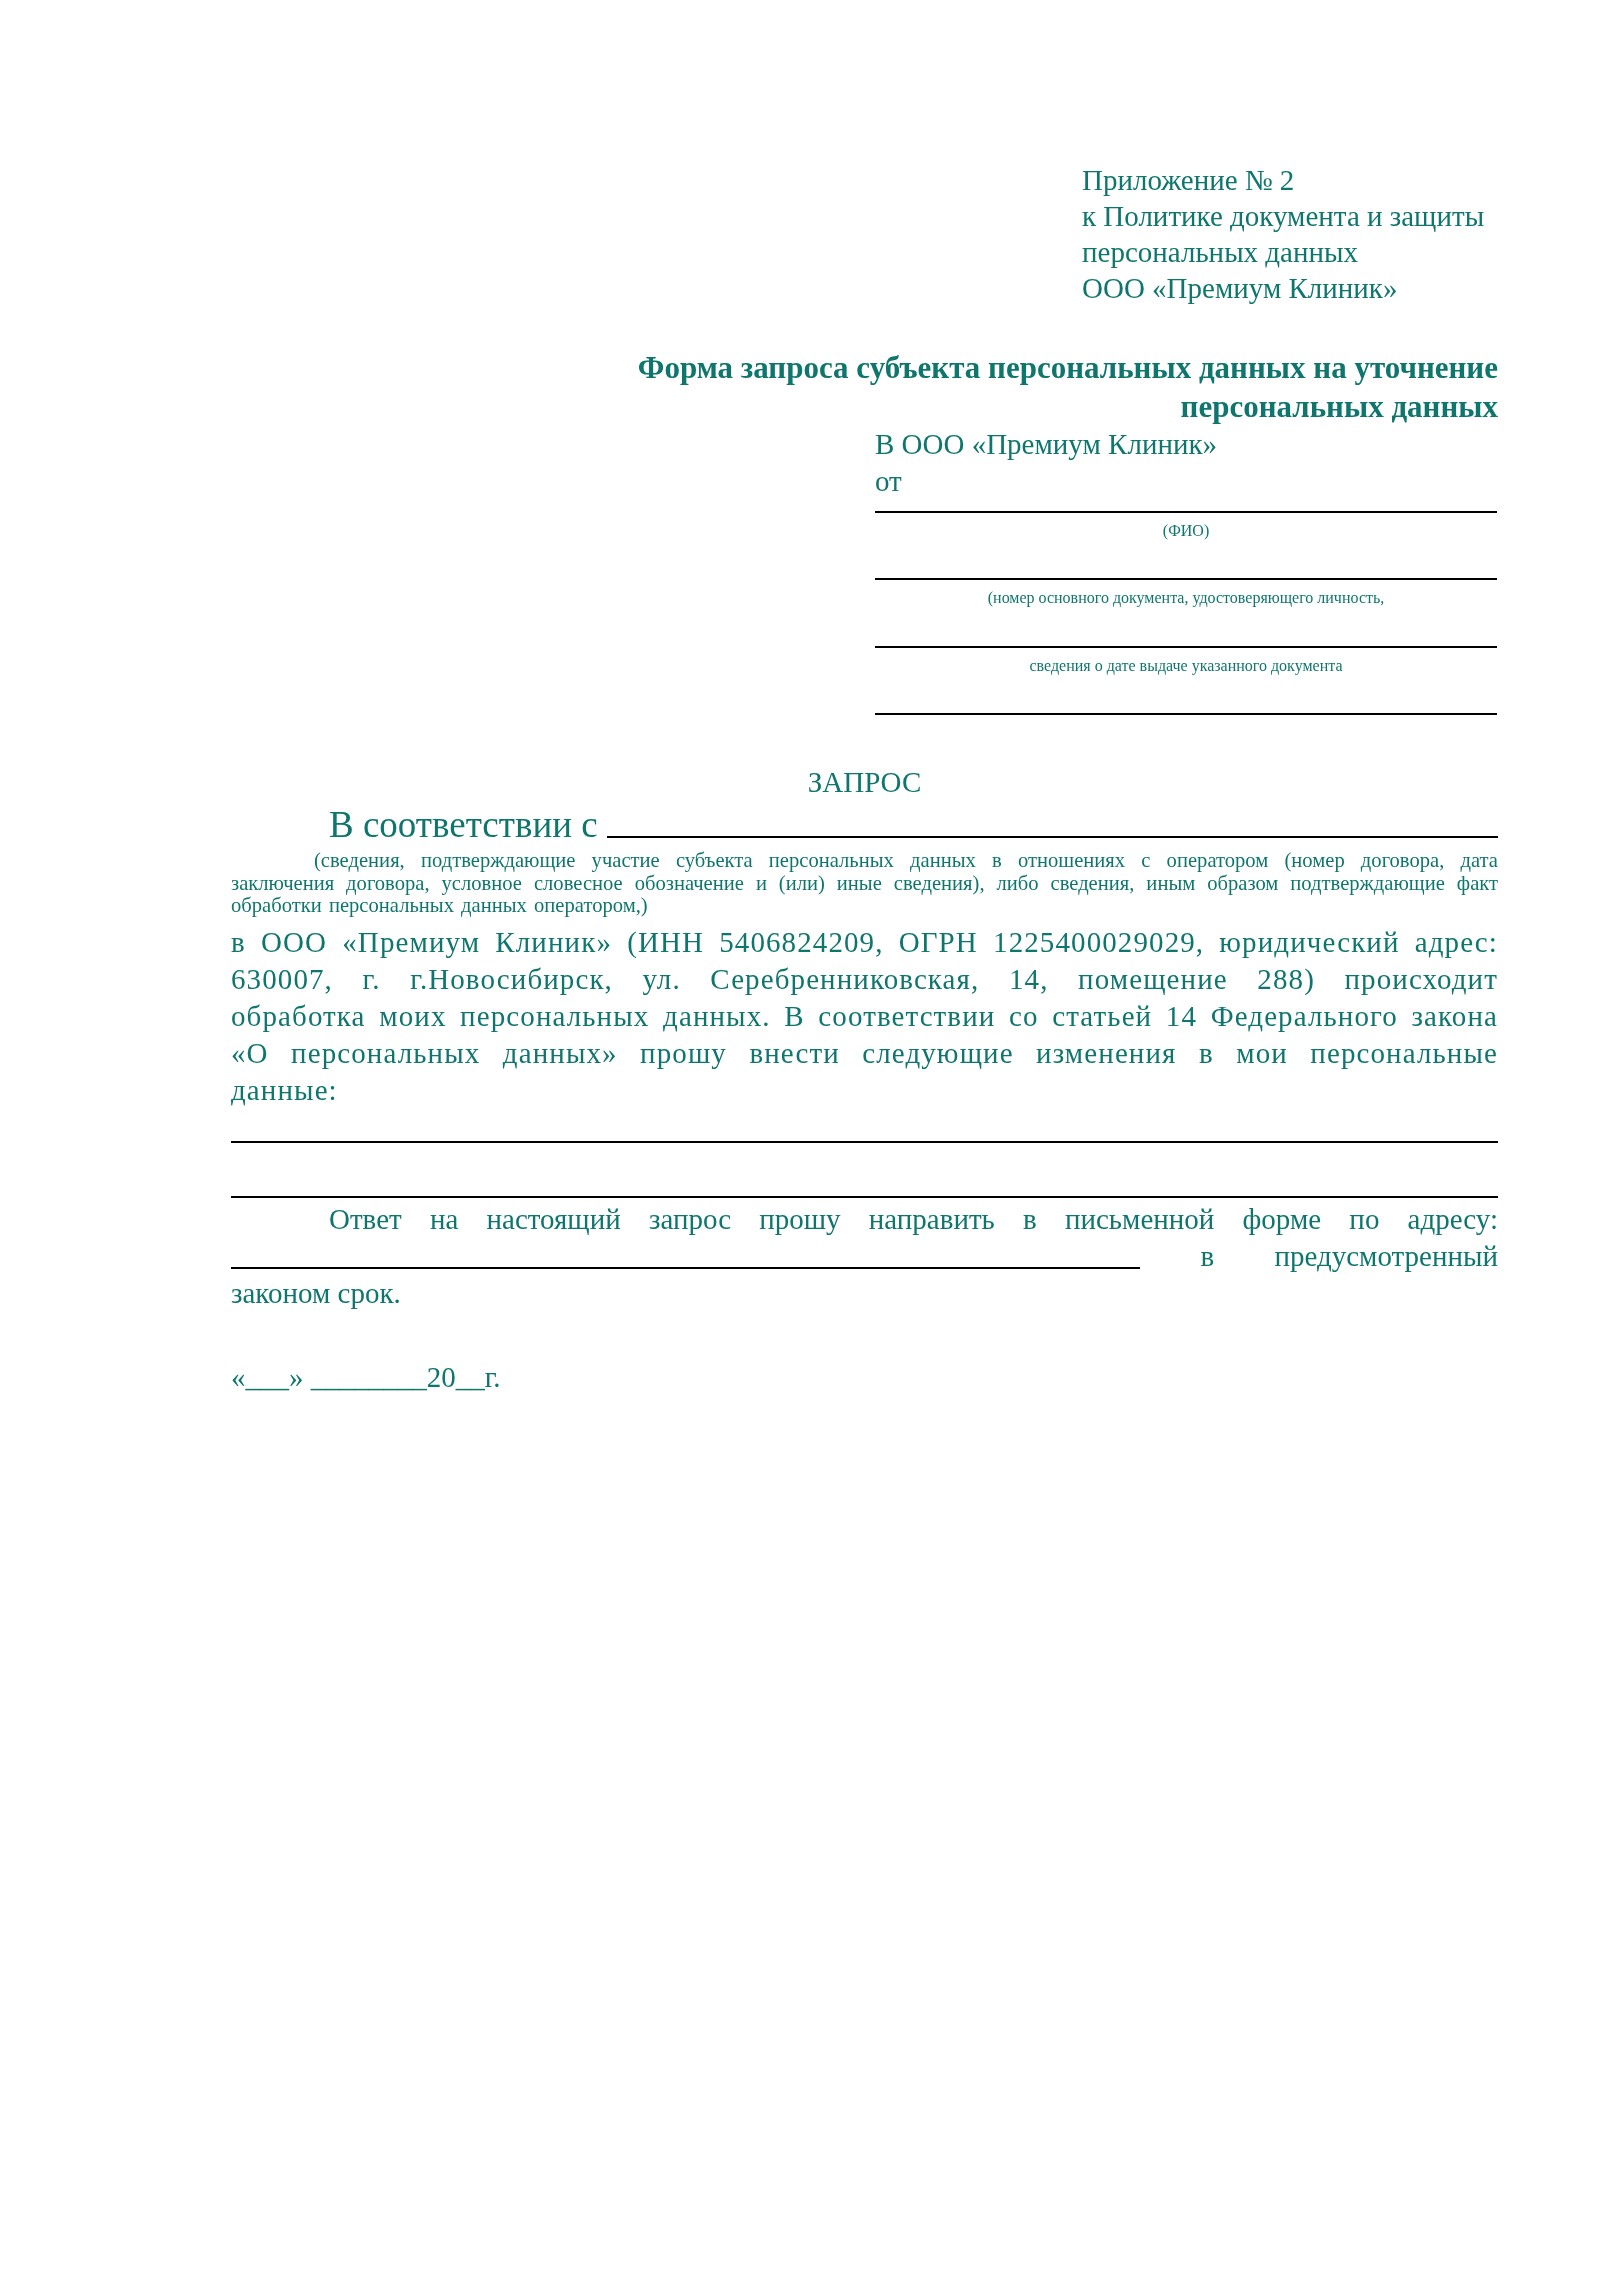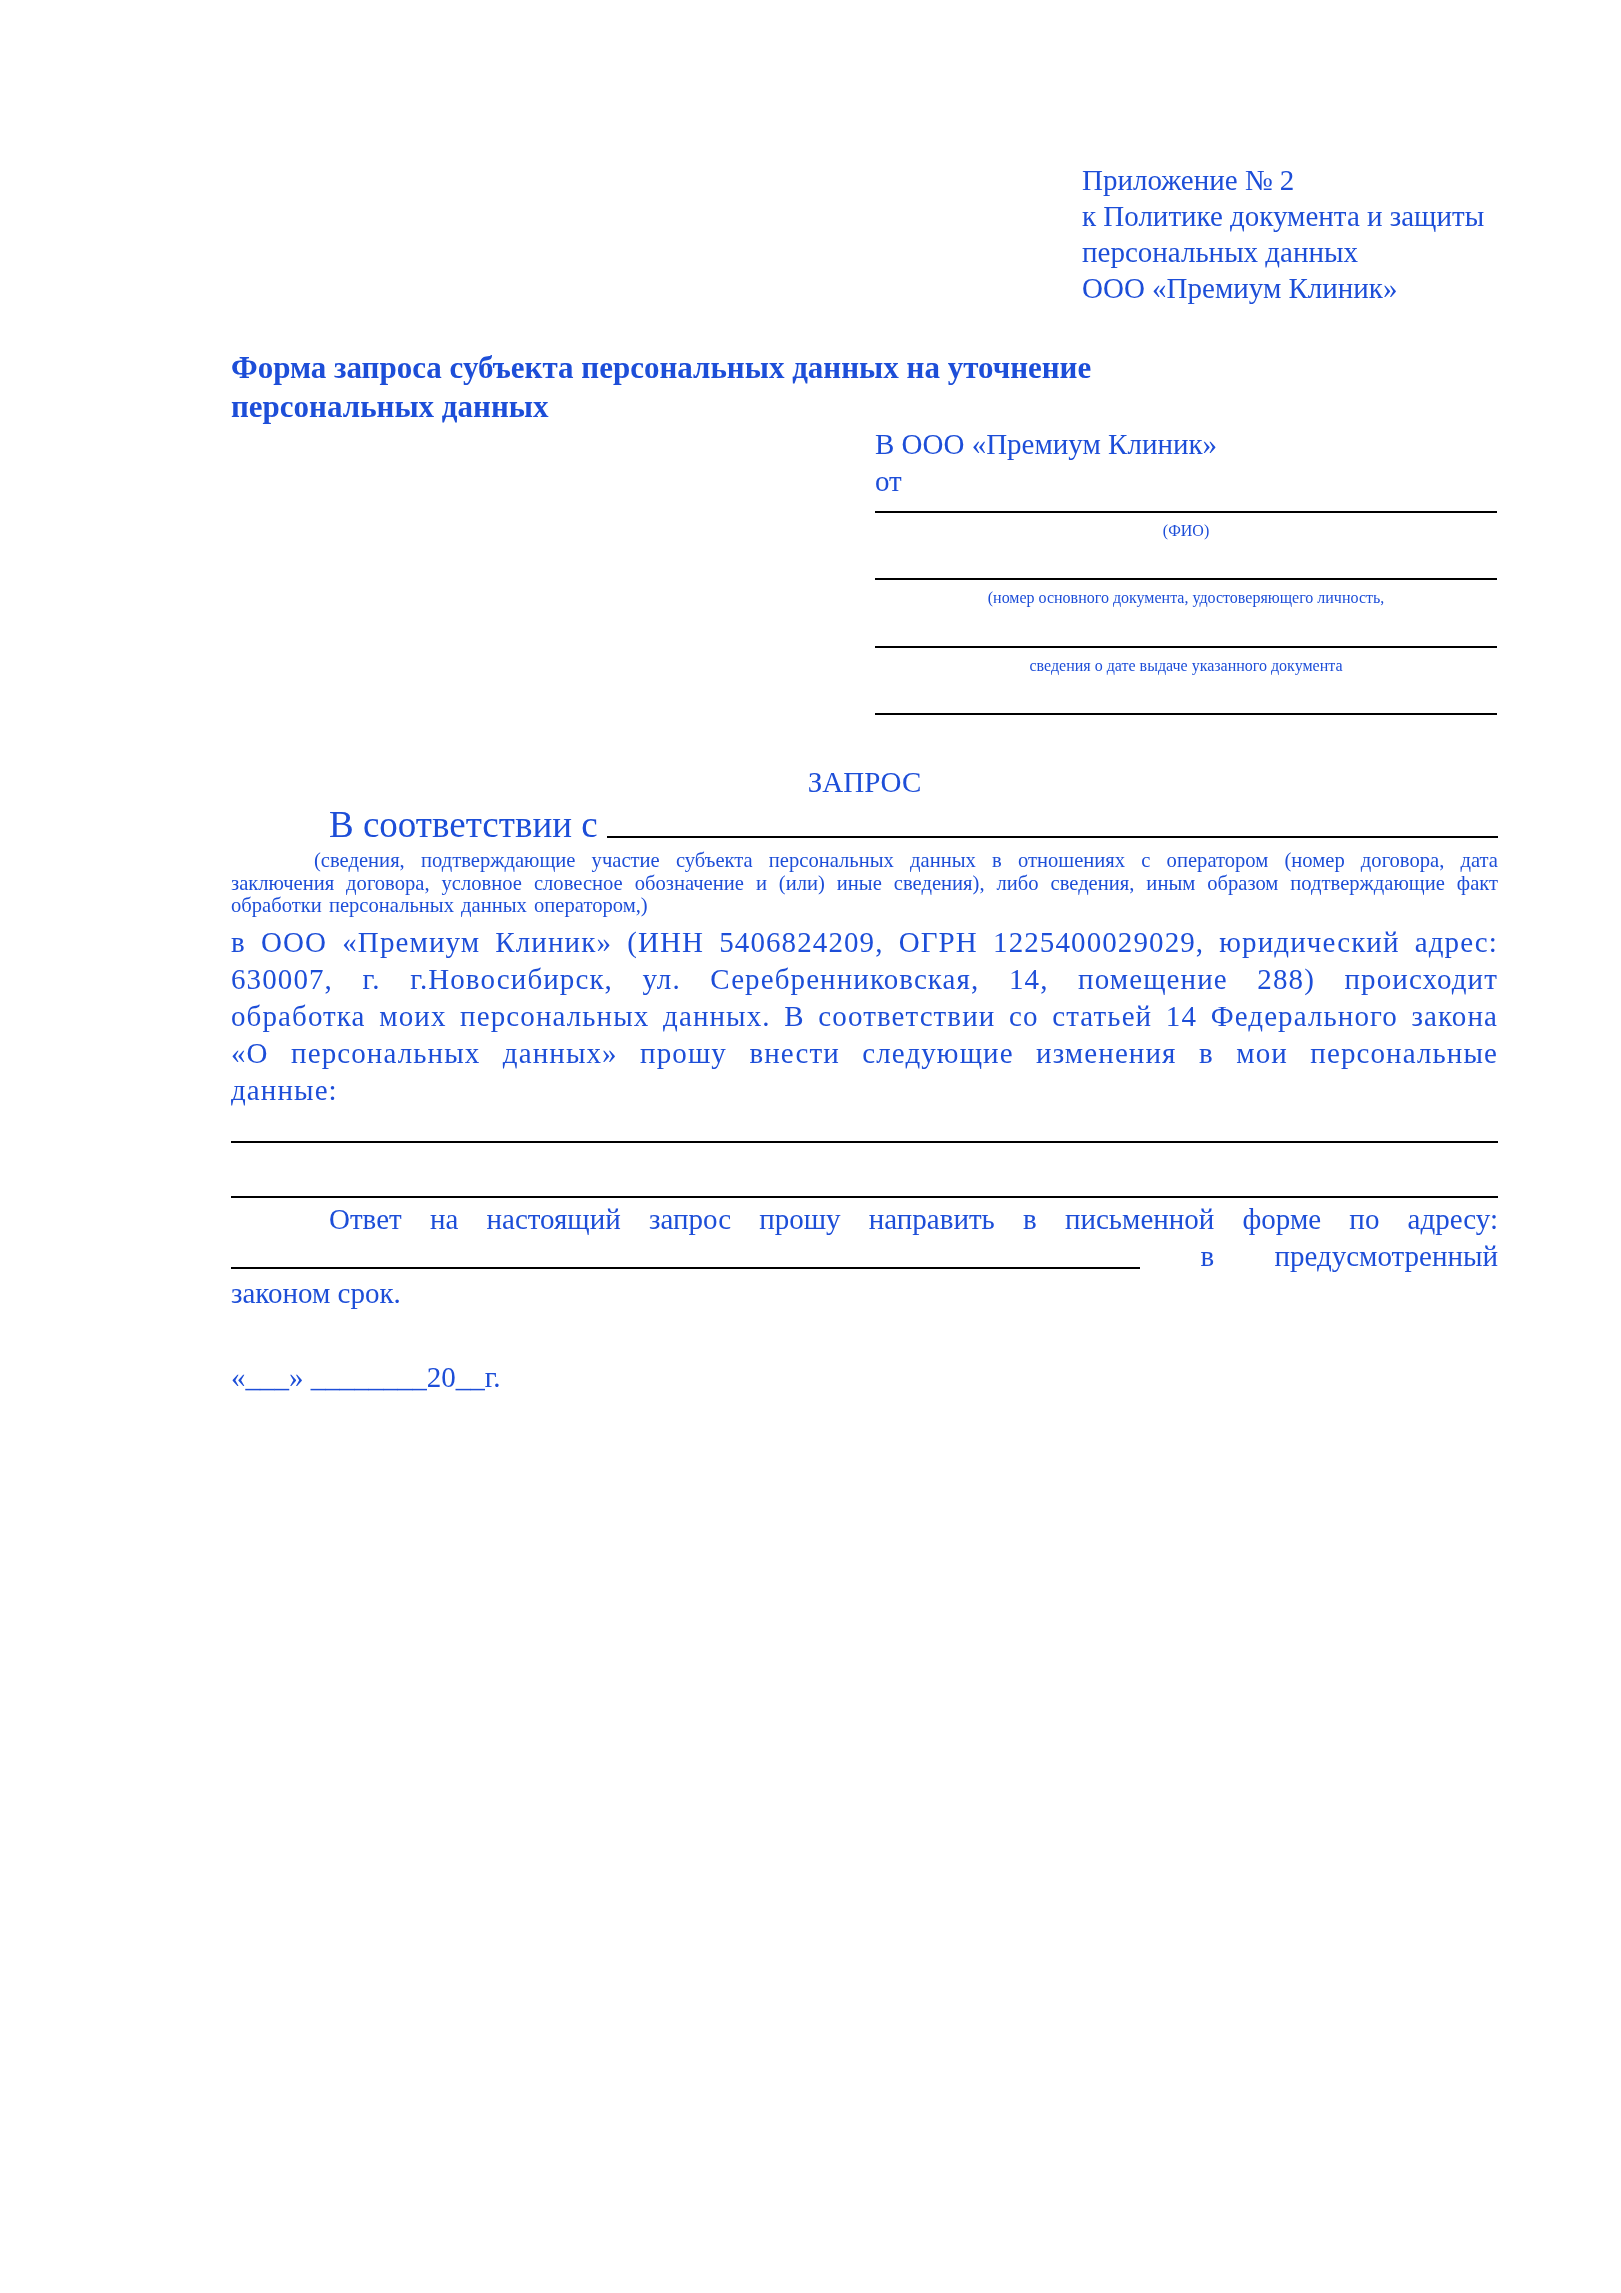--- a/index.html
+++ b/index.html
@@ -2,34 +2,34 @@
 <html><head>
 <meta charset="utf-8">
 <style>
   html, body { margin: 0; padding: 0; background: #ffffff; }
   .page {
     position: relative;
     width: 1621px;
     height: 1704px;
     margin: 0 auto;
     background: #ffffff;
-    color: #1d4ed8;
+    color: #0f766e;
     font-family: "Liberation Serif", "DejaVu Serif", serif;
     box-sizing: border-box;
     padding: 162px 123px 0 231px;
     overflow: hidden;
   }
   .appendix {
     margin-left: 851px;
     font-size: 29px;
     line-height: 36px;
   }
   .doc-title {
     margin-top: 42px;
-    text-align: left;
+    text-align: right;
     font-size: 31px;
     font-weight: bold;
     line-height: 39px;
   }
   .addressee {
     margin-left: 644px;
     width: 622px;
     font-size: 29px;
     line-height: 37px;
   }

